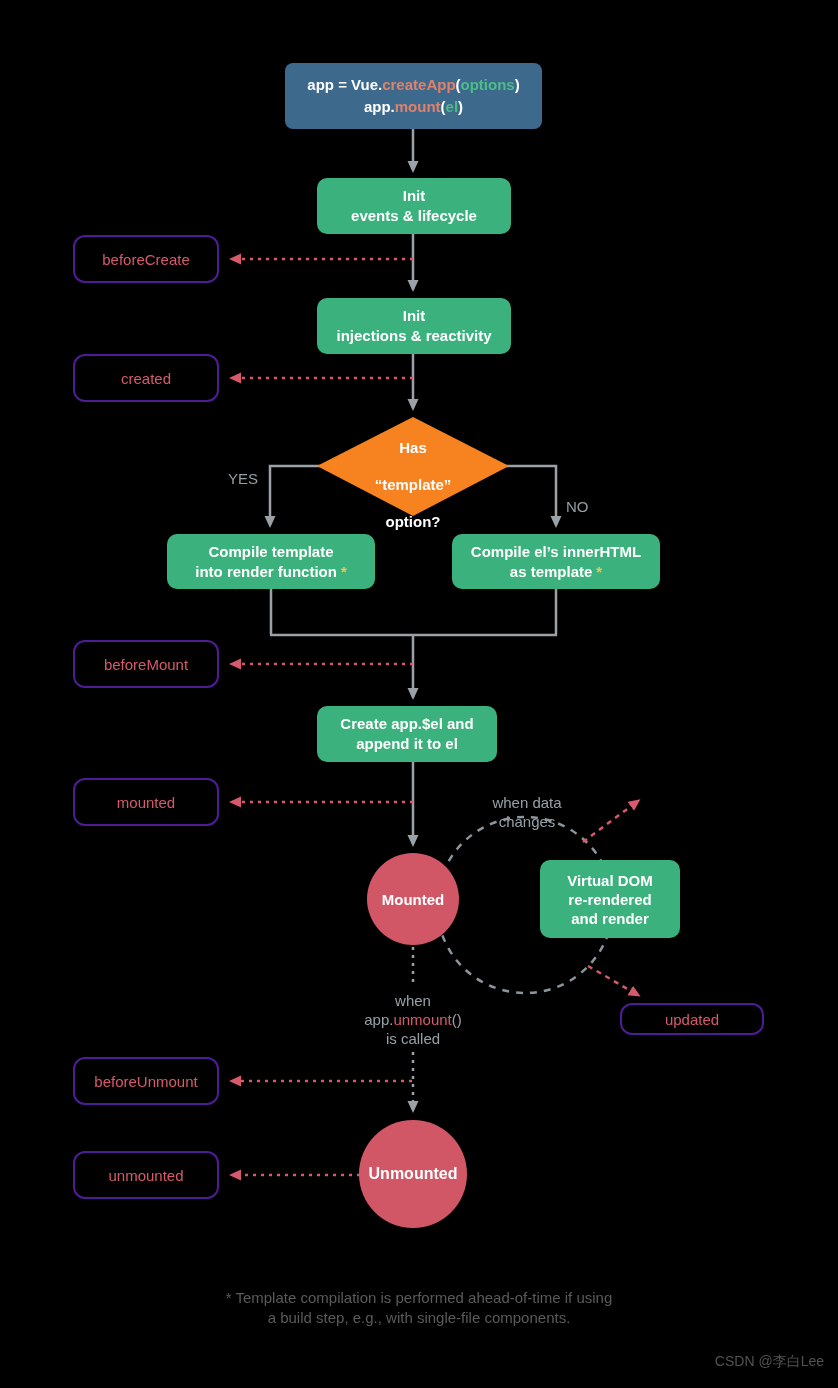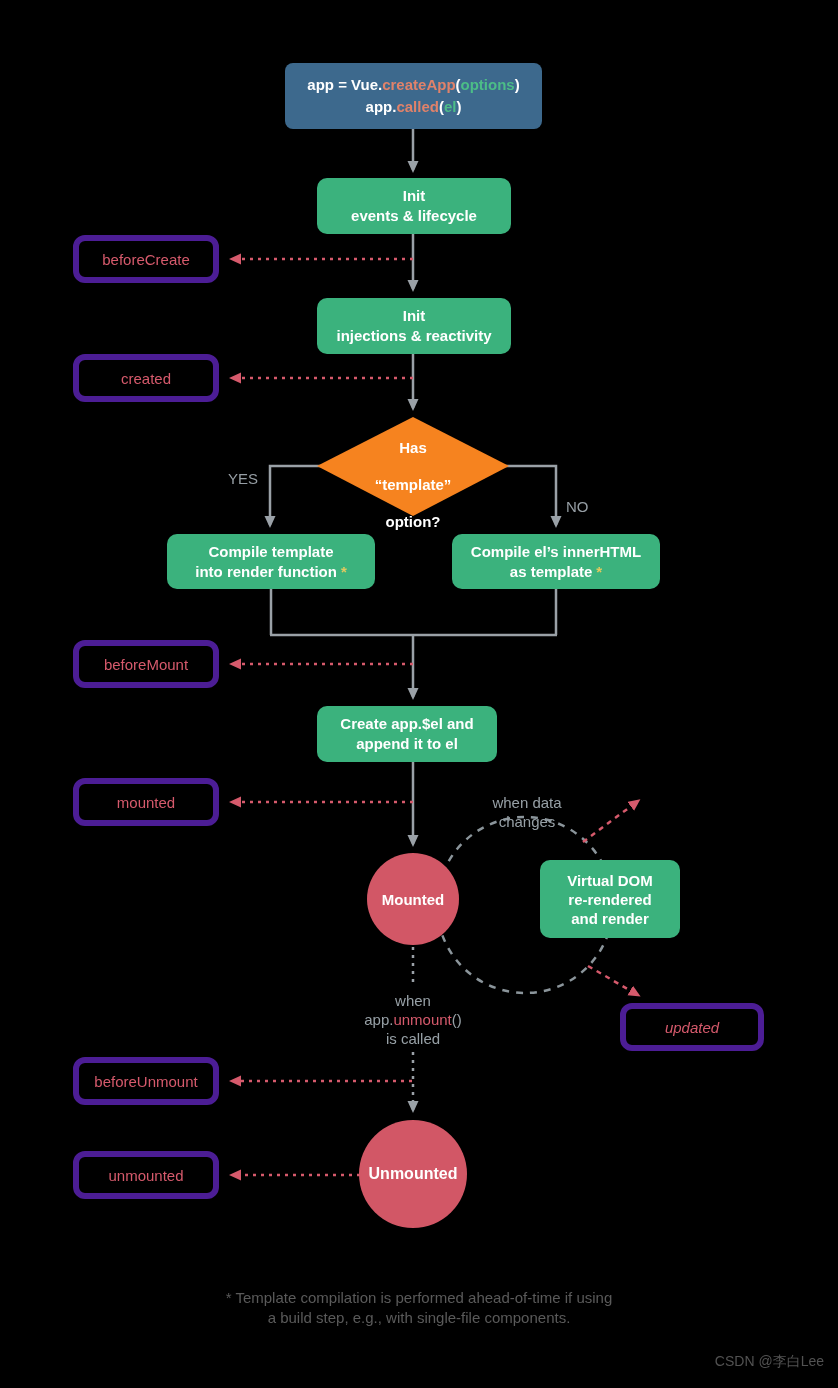--- a/index.html
+++ b/index.html
@@ -9,21 +9,21 @@
   }
   .abs{position:absolute;}
   svg.layer{position:absolute;left:0;top:0;z-index:1;}
   .node{z-index:2;display:flex;flex-direction:column;align-items:center;justify-content:center;
         text-align:center;box-sizing:border-box;}
   .codebox{background:#3d698d;border-radius:8px;color:#fff;font-weight:bold;font-size:15px;line-height:22px;}
   .codebox .fn{color:#e0826a;}
   .codebox .arg{color:#4cbd87;}
   .greenbox{background:#3bb27d;border-radius:10px;color:#fff;font-weight:600;font-size:15px;line-height:20px;}
   .greenbox .asterisk{color:#e3c95f;margin-left:4px;}
-  .hook{border:6px solid #4c1d95;border-radius:12px;color:#d65a6c;font-size:15px;background:transparent;}
+  .hook{border:2px solid #4c1d95;border-radius:12px;color:#d65a6c;font-size:15px;background:transparent;}
   .statecircle{background:#d25766;border-radius:50%;color:#fff;font-weight:bold;font-size:15px;}
   .diamond-text{color:#fff;font-weight:600;font-size:15px;line-height:18px;z-index:2;}
   .branchlbl{color:#969ea4;font-size:15px;z-index:2;}
   .graynote{color:#97a0a6;font-size:15px;line-height:19px;z-index:2;text-align:center;}
   .graynote .fn{color:#d65a6c;}
   .footnote{color:#5a5a5a;font-size:15px;line-height:20px;text-align:center;z-index:2;width:838px;}
   .watermark{color:#525252;font-size:14px;z-index:2;}
 </style>
 </head>
 <body>
@@ -64,21 +64,21 @@
     <path d="M360 1175 H 232" stroke="#d65a6c" stroke-width="2.5" stroke-dasharray="3 5" fill="none" marker-end="url(#ar)"></path>
 
     <polygon points="317,466 413,417 509,466 413,516" fill="#f6831f"></polygon>
   </svg>
 
   <div class="abs node codebox" style="left:285px;top:63px;width:257px;height:66px;">
     <div>
       <span>app = Vue.</span><span class="fn">createApp</span><span>(</span><span class="arg">options</span><span>)</span>
     </div>
     <div>
-      <span>app.</span><span class="fn">called</span><span>(</span><span class="arg">el</span><span>)</span>
+      <span>app.</span><span class="fn">mount</span><span>(</span><span class="arg">el</span><span>)</span>
     </div>
   </div>
 
   <div class="abs node greenbox" style="left:317px;top:178px;width:194px;height:56px;">
     <div>Init</div>
     <div>events &amp; lifecycle</div>
   </div>
 
   <div class="abs node greenbox" style="left:317px;top:298px;width:194px;height:56px;">
     <div>Init</div>
@@ -119,21 +119,21 @@
     </div>
   <div class="abs node hook" style="left:73px;top:354px;width:146px;height:48px;">
       <span>created</span>
     </div>
   <div class="abs node hook" style="left:73px;top:640px;width:146px;height:48px;">
       <span>beforeMount</span>
     </div>
   <div class="abs node hook" style="left:73px;top:778px;width:146px;height:48px;">
       <span>mounted</span>
     </div>
-  <div class="abs node hook" style="left:620px;top:1003px;width:144px;height:48px;font-style:italic;">
+  <div class="abs node hook" style="left:620px;top:1003px;width:144px;height:32px;">
       <span>updated</span>
     </div>
   <div class="abs node hook" style="left:73px;top:1057px;width:146px;height:48px;">
       <span>beforeUnmount</span>
     </div>
   <div class="abs node hook" style="left:73px;top:1151px;width:146px;height:48px;">
       <span>unmounted</span>
     </div>
 
   <div class="abs node statecircle" style="left:367px;top:853px;width:92px;height:92px;">

